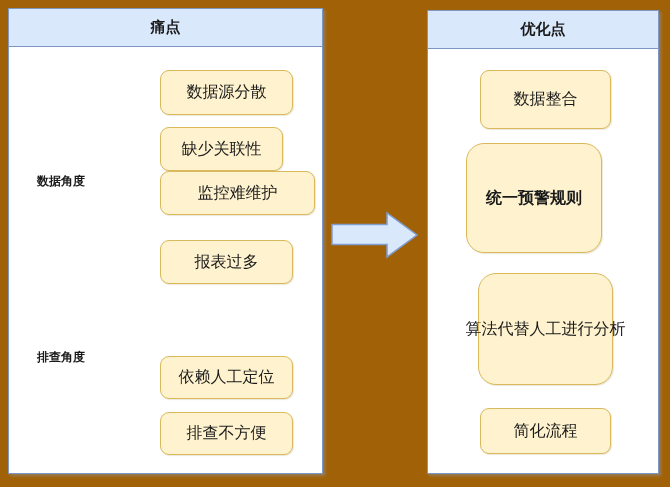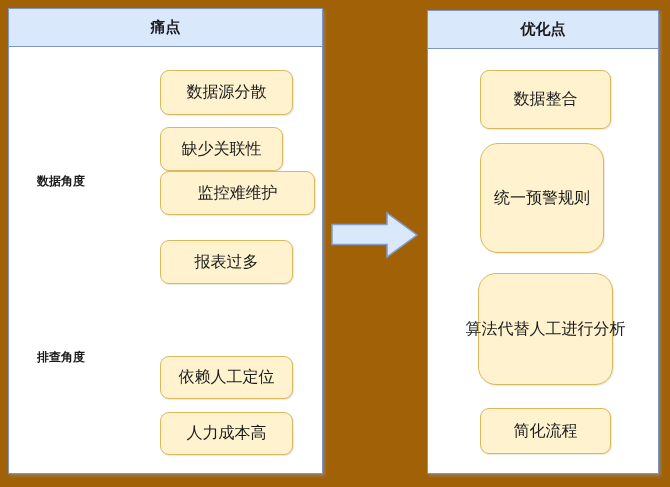--- a/index.html
+++ b/index.html
@@ -107,20 +107,20 @@
   </div>
 
   <div class="branch-label" style="left:37px; top:173px;">数据角度</div>
   <div class="branch-label" style="left:37px; top:349px;">排查角度</div>
 
   <div class="node" style="left:160px; top:70px;  width:133px; height:45px;">数据源分散</div>
   <div class="node" style="left:160px; top:127px; width:123px; height:44px;">缺少关联性</div>
   <div class="node" style="left:160px; top:171px; width:155px; height:44px;">监控难维护</div>
   <div class="node" style="left:160px; top:240px; width:133px; height:44px;">报表过多</div>
   <div class="node" style="left:160px; top:356px; width:133px; height:43px;">依赖人工定位</div>
-  <div class="node" style="left:160px; top:412px; width:133px; height:43px;">人力成本高</div>
+  <div class="node" style="left:160px; top:412px; width:133px; height:43px;">排查不方便</div>
 
   <div class="node" style="left:480px; top:70px;  width:131px; height:59px;">数据整合</div>
-  <div class="node big" style="left:480px; top:143px; width:124px; height:110px;">统一预警规则</div>
+  <div class="node big" style="left:466px; top:143px; width:136px; height:110px;font-weight:bold;">统一预警规则</div>
   <div class="node big" style="left:478px; top:273px; width:135px; height:112px;">算法代替人工进行分析</div>
   <div class="node" style="left:480px; top:408px; width:131px; height:46px;">简化流程</div>
 
 </div>
 
 </body></html>

